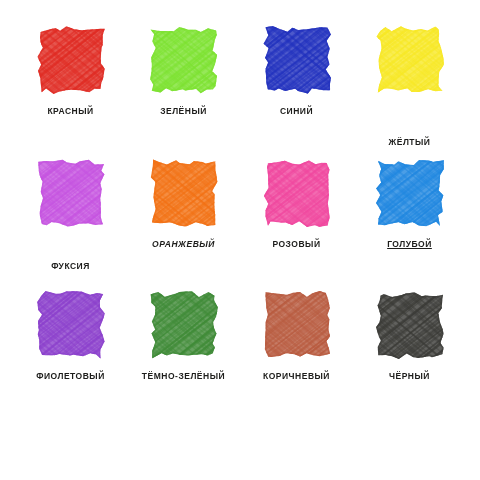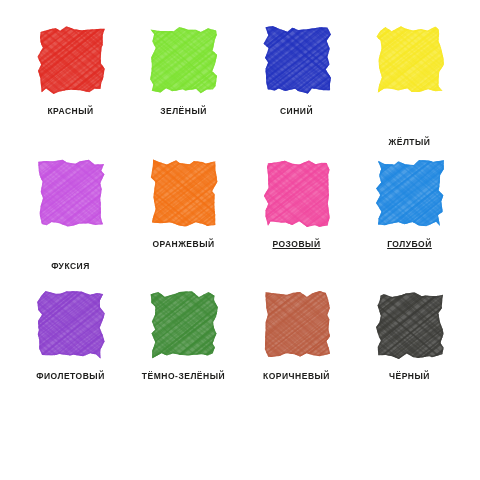--- a/index.html
+++ b/index.html
@@ -606,21 +606,21 @@
           <path d="M -12.17 77.61 Q 36.04 39.44 86.78 -1.71" stroke="#f27012" stroke-width="1.36" fill="none" stroke-linecap="round" opacity="0.479"></path>
           <path d="M -0.67 75.55 Q 40.91 43.59 84.82 11.51" stroke="#f27012" stroke-width="1.50" fill="none" stroke-linecap="round" opacity="0.648"></path>
           <path d="M -3.36 84.48 Q 44.05 46.74 93.27 9.84" stroke="#f27012" stroke-width="0.88" fill="none" stroke-linecap="round" opacity="0.412"></path>
           <path d="M 0.55 95.14 Q 49.50 53.85 101.19 15.36" stroke="#f27012" stroke-width="0.96" fill="none" stroke-linecap="round" opacity="0.639"></path>
           <path d="M 9.88 95.29 Q 55.03 58.45 97.35 22.23" stroke="#f27012" stroke-width="1.45" fill="none" stroke-linecap="round" opacity="0.530"></path>
           <path d="M 14.06 93.45 Q 55.54 59.24 96.29 29.08" stroke="#f27012" stroke-width="1.30" fill="none" stroke-linecap="round" opacity="0.410"></path>
           <path d="M 17.56 101.07 Q 60.26 69.47 105.23 34.91" stroke="#f27012" stroke-width="1.66" fill="none" stroke-linecap="round" opacity="0.524"></path>
           <path d="M 3.08 0.42 L 9.06 3.06 L 16.96 5.40 L 26.05 1.20 L 29.58 4.00 L 39.71 5.14 L 44.06 1.99 L 52.23 2.91 L 55.81 4.59 L 65.31 2.28 L 65.43 11.28 L 66.32 15.61 L 67.39 22.82 L 62.14 32.23 L 64.63 35.12 L 64.35 46.33 L 64.79 53.61 L 65.22 55.73 L 65.23 65.90 L 57.32 66.92 L 53.60 65.29 L 45.54 63.34 L 36.11 67.51 L 29.97 66.74 L 22.41 63.93 L 18.90 63.42 L 11.03 64.31 L 1.96 63.59 L 2.71 59.42 L 5.68 49.77 L 4.59 45.60 L 3.43 38.11 L 4.53 28.47 L 5.38 23.03 L 0.81 18.21 L 2.82 7.77 Z" fill="none" stroke="#f27012" stroke-width="3.2" stroke-linejoin="round" opacity="0.55"></path>
         </g>
       </svg>
-      <div class="swatch-label" style="color: rgb(29, 29, 27);">ОРАНЖЕВЫЙ</div>
+      <div class="swatch-label" style="color: rgb(29, 29, 27); font-style: italic;">ОРАНЖЕВЫЙ</div>
     </div>
     <div class="swatch-cell">
       <svg viewBox="0 0 68 68" width="68" height="68" class="swatch-art">
         <defs>
           <clipPath id="clip6862">
             <path d="M 4.90 4.13 L 8.87 4.05 L 17.62 2.48 L 21.84 1.69 L 29.65 4.76 L 36.30 5.51 L 45.94 1.55 L 52.59 5.16 L 58.84 3.70 L 63.61 4.12 L 66.58 10.72 L 65.22 15.90 L 65.57 25.94 L 65.39 29.51 L 65.99 35.67 L 64.88 44.20 L 65.72 50.94 L 66.63 58.25 L 64.62 66.48 L 56.28 67.80 L 51.94 66.29 L 44.16 67.94 L 36.31 62.29 L 29.29 66.03 L 22.49 63.59 L 18.41 63.72 L 7.57 62.27 L 5.02 66.90 L 2.54 57.27 L 2.56 51.27 L 5.31 44.85 L 0.86 37.00 L 5.34 28.99 L 5.27 23.26 L 4.94 15.20 L 3.99 8.83 Z"></path>
           </clipPath>
         </defs>
         <g clip-path="url(#clip6862)">
           <path d="M 4.90 4.13 L 8.87 4.05 L 17.62 2.48 L 21.84 1.69 L 29.65 4.76 L 36.30 5.51 L 45.94 1.55 L 52.59 5.16 L 58.84 3.70 L 63.61 4.12 L 66.58 10.72 L 65.22 15.90 L 65.57 25.94 L 65.39 29.51 L 65.99 35.67 L 64.88 44.20 L 65.72 50.94 L 66.63 58.25 L 64.62 66.48 L 56.28 67.80 L 51.94 66.29 L 44.16 67.94 L 36.31 62.29 L 29.29 66.03 L 22.49 63.59 L 18.41 63.72 L 7.57 62.27 L 5.02 66.90 L 2.54 57.27 L 2.56 51.27 L 5.31 44.85 L 0.86 37.00 L 5.34 28.99 L 5.27 23.26 L 4.94 15.20 L 3.99 8.83 Z" fill="#f0469e" opacity="0.80"></path>
@@ -700,21 +700,21 @@
           <path d="M -5.25 73.48 Q 38.70 38.81 82.24 3.09" stroke="#f0469e" stroke-width="1.45" fill="none" stroke-linecap="round" opacity="0.462"></path>
           <path d="M -4.46 83.26 Q 43.86 47.01 89.99 8.24" stroke="#f0469e" stroke-width="1.30" fill="none" stroke-linecap="round" opacity="0.454"></path>
           <path d="M 1.79 81.90 Q 47.25 50.10 90.29 16.97" stroke="#f0469e" stroke-width="1.25" fill="none" stroke-linecap="round" opacity="0.477"></path>
           <path d="M 2.91 86.76 Q 49.31 50.12 94.95 17.12" stroke="#f0469e" stroke-width="0.88" fill="none" stroke-linecap="round" opacity="0.479"></path>
           <path d="M 10.32 92.44 Q 53.51 60.99 98.55 25.91" stroke="#f0469e" stroke-width="1.07" fill="none" stroke-linecap="round" opacity="0.605"></path>
           <path d="M 15.66 97.72 Q 57.18 65.15 101.87 29.48" stroke="#f0469e" stroke-width="1.63" fill="none" stroke-linecap="round" opacity="0.609"></path>
           <path d="M 18.54 102.41 Q 59.56 71.20 102.48 37.03" stroke="#f0469e" stroke-width="1.28" fill="none" stroke-linecap="round" opacity="0.432"></path>
           <path d="M 4.90 4.13 L 8.87 4.05 L 17.62 2.48 L 21.84 1.69 L 29.65 4.76 L 36.30 5.51 L 45.94 1.55 L 52.59 5.16 L 58.84 3.70 L 63.61 4.12 L 66.58 10.72 L 65.22 15.90 L 65.57 25.94 L 65.39 29.51 L 65.99 35.67 L 64.88 44.20 L 65.72 50.94 L 66.63 58.25 L 64.62 66.48 L 56.28 67.80 L 51.94 66.29 L 44.16 67.94 L 36.31 62.29 L 29.29 66.03 L 22.49 63.59 L 18.41 63.72 L 7.57 62.27 L 5.02 66.90 L 2.54 57.27 L 2.56 51.27 L 5.31 44.85 L 0.86 37.00 L 5.34 28.99 L 5.27 23.26 L 4.94 15.20 L 3.99 8.83 Z" fill="none" stroke="#f0469e" stroke-width="3.2" stroke-linejoin="round" opacity="0.55"></path>
         </g>
       </svg>
-      <div class="swatch-label" style="color: rgb(29, 29, 27); text-decoration: underline;">РОЗОВЫЙ</div>
+      <div class="swatch-label" style="color: rgb(29, 29, 27);">РОЗОВЫЙ</div>
     </div>
     <div class="swatch-cell">
       <svg viewBox="0 0 68 68" width="68" height="68" class="swatch-art">
         <defs>
           <clipPath id="clip7839">
             <path d="M 1.92 1.83 L 8.68 5.03 L 18.28 5.56 L 22.43 2.18 L 29.72 5.52 L 37.69 5.88 L 43.03 1.10 L 52.95 1.41 L 57.07 2.80 L 67.91 1.17 L 67.73 10.16 L 64.13 16.19 L 63.76 24.25 L 62.65 31.59 L 67.35 36.22 L 65.41 42.06 L 66.66 53.08 L 62.04 55.98 L 64.01 67.05 L 60.04 62.68 L 50.28 67.29 L 42.79 66.55 L 36.51 63.06 L 28.61 65.33 L 22.56 63.25 L 17.91 64.02 L 8.91 66.22 L 2.08 65.40 L 2.37 59.91 L 5.45 52.77 L 0.03 44.10 L 4.29 35.89 L 0.16 29.52 L 5.17 23.49 L 3.06 16.99 L 5.16 9.90 Z"></path>
           </clipPath>
         </defs>
         <g clip-path="url(#clip7839)">
           <path d="M 1.92 1.83 L 8.68 5.03 L 18.28 5.56 L 22.43 2.18 L 29.72 5.52 L 37.69 5.88 L 43.03 1.10 L 52.95 1.41 L 57.07 2.80 L 67.91 1.17 L 67.73 10.16 L 64.13 16.19 L 63.76 24.25 L 62.65 31.59 L 67.35 36.22 L 65.41 42.06 L 66.66 53.08 L 62.04 55.98 L 64.01 67.05 L 60.04 62.68 L 50.28 67.29 L 42.79 66.55 L 36.51 63.06 L 28.61 65.33 L 22.56 63.25 L 17.91 64.02 L 8.91 66.22 L 2.08 65.40 L 2.37 59.91 L 5.45 52.77 L 0.03 44.10 L 4.29 35.89 L 0.16 29.52 L 5.17 23.49 L 3.06 16.99 L 5.16 9.90 Z" fill="#1e86e0" opacity="0.80"></path>

